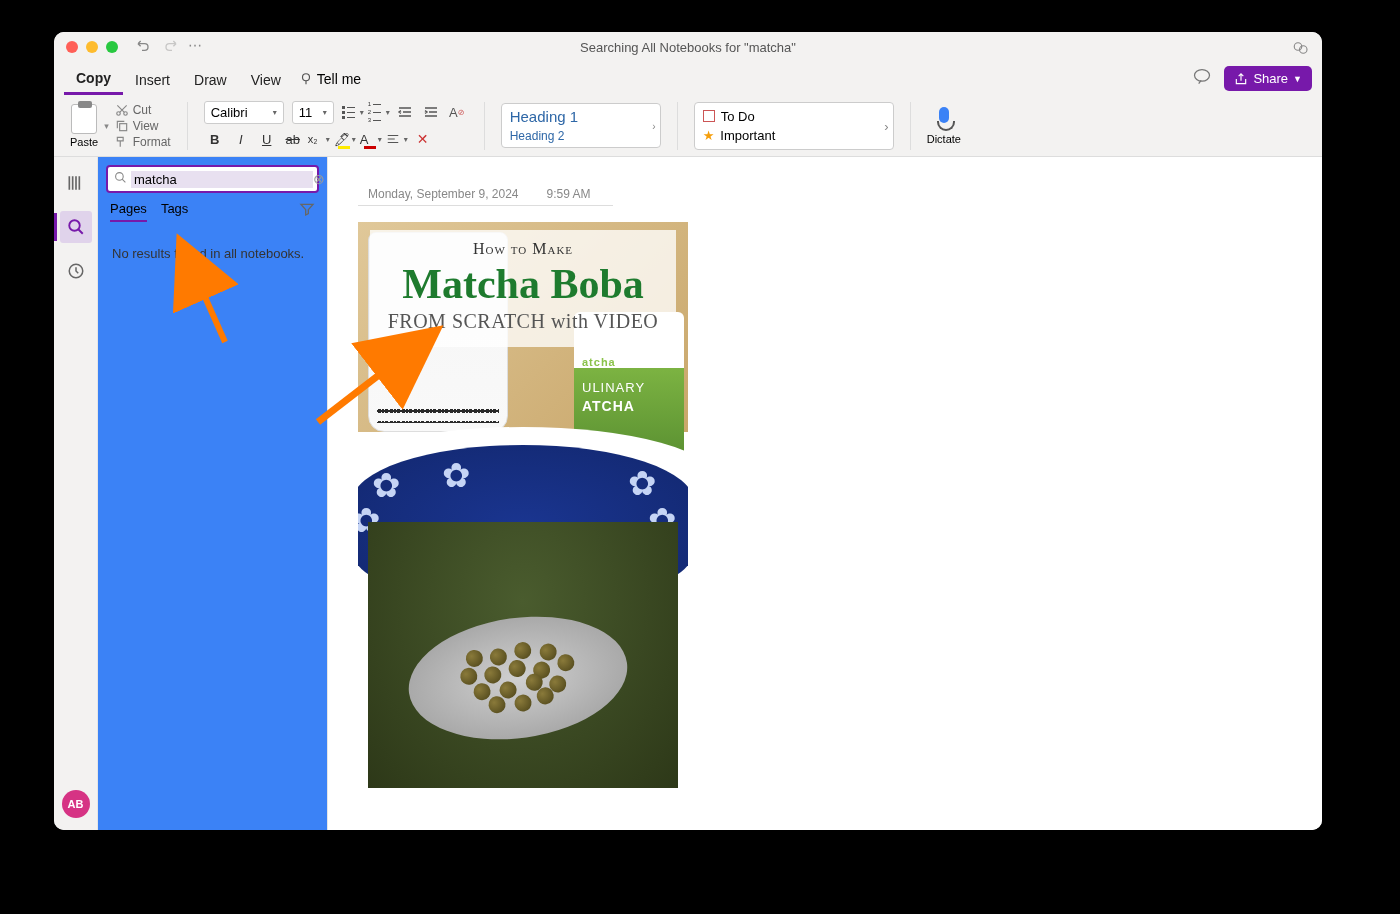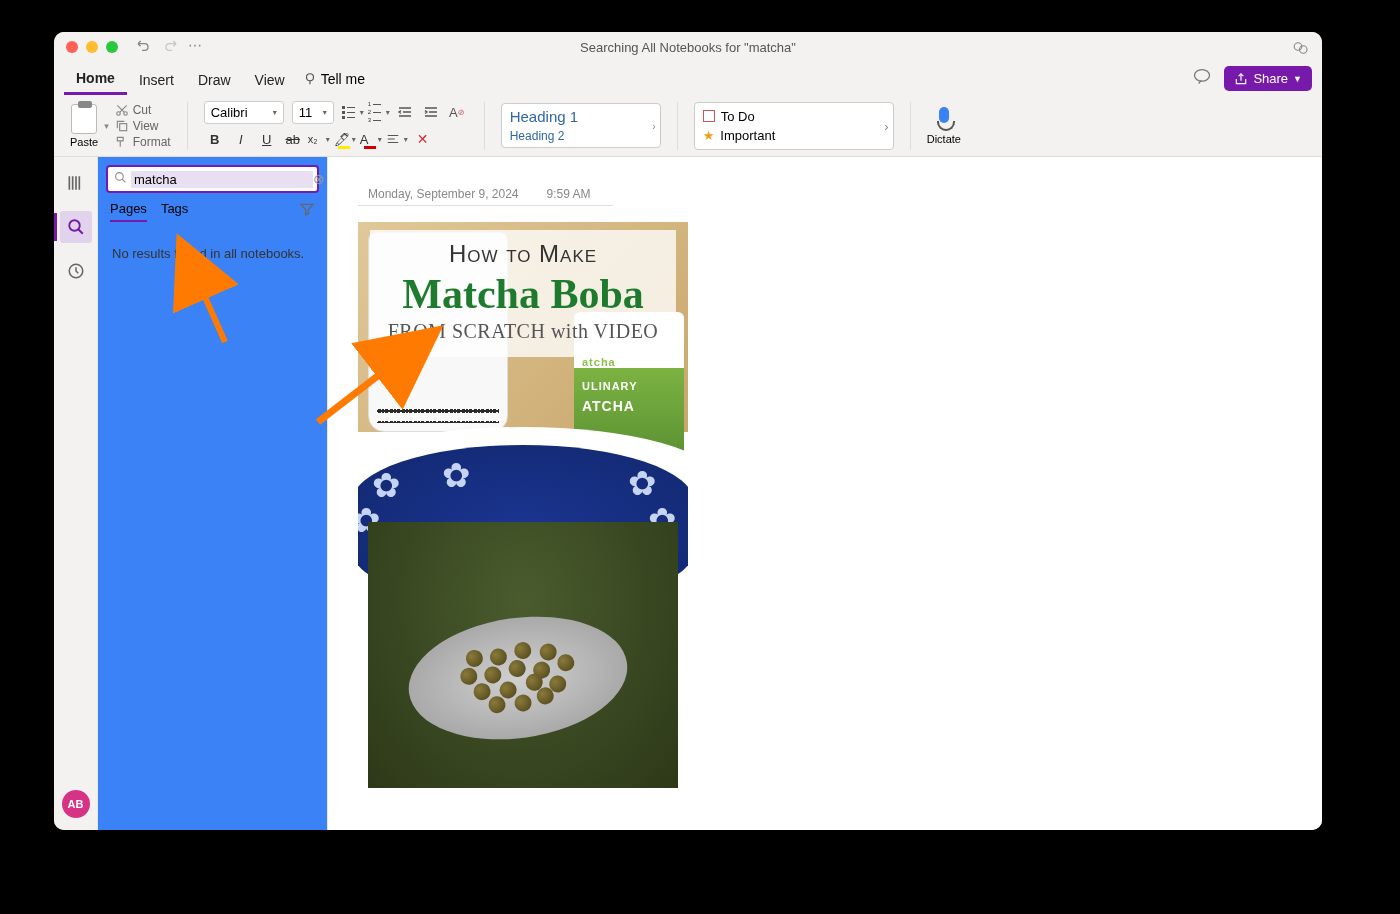--- a/index.html
+++ b/index.html
@@ -92,32 +92,32 @@
 .noresult { padding:24px 6px; font-size:13px; color:#333; }
 
 .content { flex:1; background:#fff; padding:30px 30px 0; position:relative; overflow:hidden; }
 .meta { display:flex; gap:28px; font-size:12px; color:#888; border-bottom:1px solid #ddd; width:255px; padding:0 0 4px 10px; margin-bottom:16px; }
 .recipe-img { width:330px; height:566px; position:relative; overflow:hidden; }
 .tablebg { position:absolute; top:0; left:0; right:0; height:210px; background:linear-gradient(135deg,#e0c899,#c9a76b); }
 .jar { position:absolute; top:10px; left:10px; width:140px; height:200px; background:linear-gradient(#f5f5f5,#f9f9f9); border-radius:8px 8px 16px 16px; border:1px solid #ddd; }
 .jar::after { content:''; position:absolute; bottom:8px; left:8px; right:8px; height:18px; background:radial-gradient(circle at 20% 50%, #2a2a2a 2px, transparent 2px), radial-gradient(circle at 50% 50%, #2a2a2a 2px, transparent 2px), radial-gradient(circle at 80% 50%, #2a2a2a 2px, transparent 2px); background-size:12px 12px; }
 .can { position:absolute; top:90px; right:4px; width:110px; height:160px; background:linear-gradient(#fff 0%, #fff 35%, #7cb342 35%, #558b2f 100%); border-radius:6px; }
 .can-t1 { position:absolute; top:44px; left:8px; font-size:11px; color:#8bc34a; font-weight:bold; letter-spacing:1px; }
-.can-t2 { position:absolute; top:68px; left:8px; font-size:11px; color:#fff; font-weight:bold; letter-spacing:1px; }
+.can-t2 { position:absolute; top:68px; left:8px; font-size:13px; color:#fff; font-weight:normal; letter-spacing:1px; }
 .can-t3 { position:absolute; top:86px; left:8px; font-size:14px; color:#fff; font-weight:bold; letter-spacing:1px; }
 .bowl { position:absolute; top:205px; left:-30px; right:-30px; height:180px; background:#fff; border-radius:50%/30%; }
 .bowl-in { position:absolute; top:18px; left:24px; right:24px; bottom:0; background:radial-gradient(ellipse at center, #1a3590 0%, #12276e 100%); border-radius:50%/35%; }
 .flower { position:absolute; width:36px; height:36px; }
 .flower::before { content:'✿'; color:#c5d4f5; font-size:34px; position:absolute; }
 .liquid { position:absolute; top:300px; left:10px; right:10px; bottom:0; background:radial-gradient(ellipse at 50% 30%, #4a5c2e, #2d3818); }
 .spoon { position:absolute; bottom:50px; left:50px; width:220px; height:120px; background:radial-gradient(ellipse at center, #d0d0d0, #999); border-radius:50%; transform:rotate(-8deg); }
 .pearls { position:absolute; top:18px; left:28px; right:28px; bottom:18px; }
 .pearl { position:absolute; width:17px; height:17px; background:radial-gradient(circle at 35% 35%, #8a7a3a, #4a4218); border-radius:50%; }
 .overlay-banner { position:absolute; top:8px; left:12px; right:12px; background:rgba(255,255,255,0.78); padding:10px 6px 14px; text-align:center; }
-.ob-1 { font-family: Liberation Sans, sans-serif; font-variant: small-caps; font-size:24px; color:#333; letter-spacing:1px; }
+.ob-1 { font-family: Liberation Serif, serif; font-variant: small-caps; font-size:16px; color:#333; letter-spacing:1px; }
 .ob-2 { font-family: 'Brush Script MT', cursive; font-size:42px; color:#1e7b2e; margin:2px 0; font-weight:bold; }
 .ob-3 { font-family: Georgia, serif; font-size:20px; color:#555; letter-spacing:0.5px; }
 
 .arrow { position:absolute; pointer-events:none; }
 .arrow svg { overflow:visible; }
 </style>
 </head>
 <body>
 
 <div class="window">
@@ -139,21 +139,21 @@
     <div class="wtitle">Searching All Notebooks for "matcha"</div>
     <div class="status-icon">
       <svg width="18" height="18" viewBox="0 0 24 24" fill="none" stroke="#888" stroke-width="1.5">
           <circle cx="8" cy="10" r="5"></circle>
           <circle cx="15" cy="14" r="5"></circle>
         </svg>
     </div>
   </div>
 
   <div class="tabs">
-    <div class="tab active">Home</div>
+    <div class="tab active">Copy</div>
     <div class="tab">Insert</div>
     <div class="tab">Draw</div>
     <div class="tab">View</div>
     <div class="tellme">
       <svg width="14" height="14" viewBox="0 0 24 24" fill="none" stroke="#555" stroke-width="2">
           <circle cx="12" cy="9" r="6"></circle>
           <path d="M12 15v6"></path>
         </svg>
       <span>Tell me</span>
     </div>

